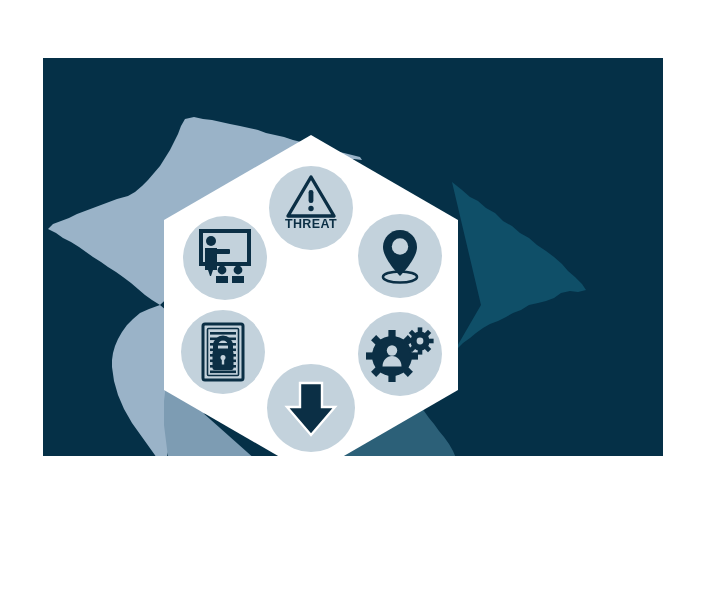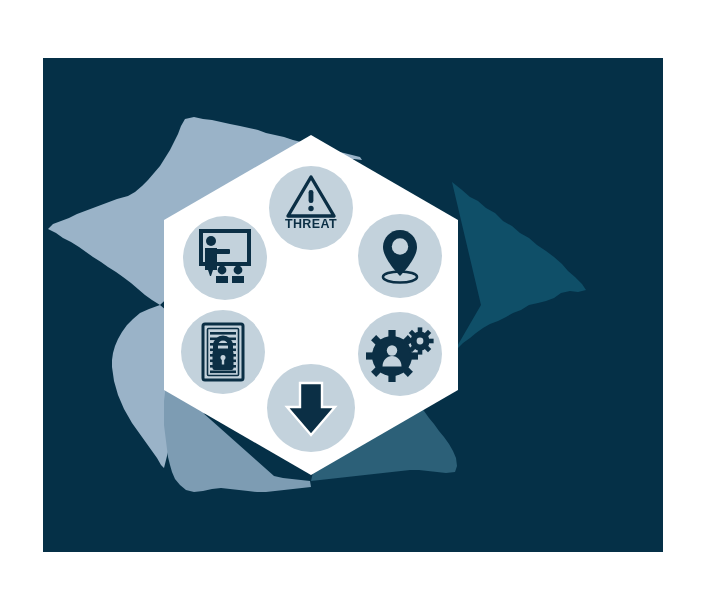--- a/index.html
+++ b/index.html
@@ -7,21 +7,21 @@
     margin: 0;
     padding: 0;
     background: #ffffff;
   }
   body {
     font-family: "Liberation Sans", sans-serif;
   }
   #stage {
     position: relative;
     width: 727px;
-    height: 612px;
+    height: 456px;
     background: #fdba74;
     overflow: hidden;
   }
   #stage svg {
     display: block;
   }
   .icon-label {
     font-family: "Liberation Sans", sans-serif;
     font-weight: bold;
     fill: #0b2f45;

